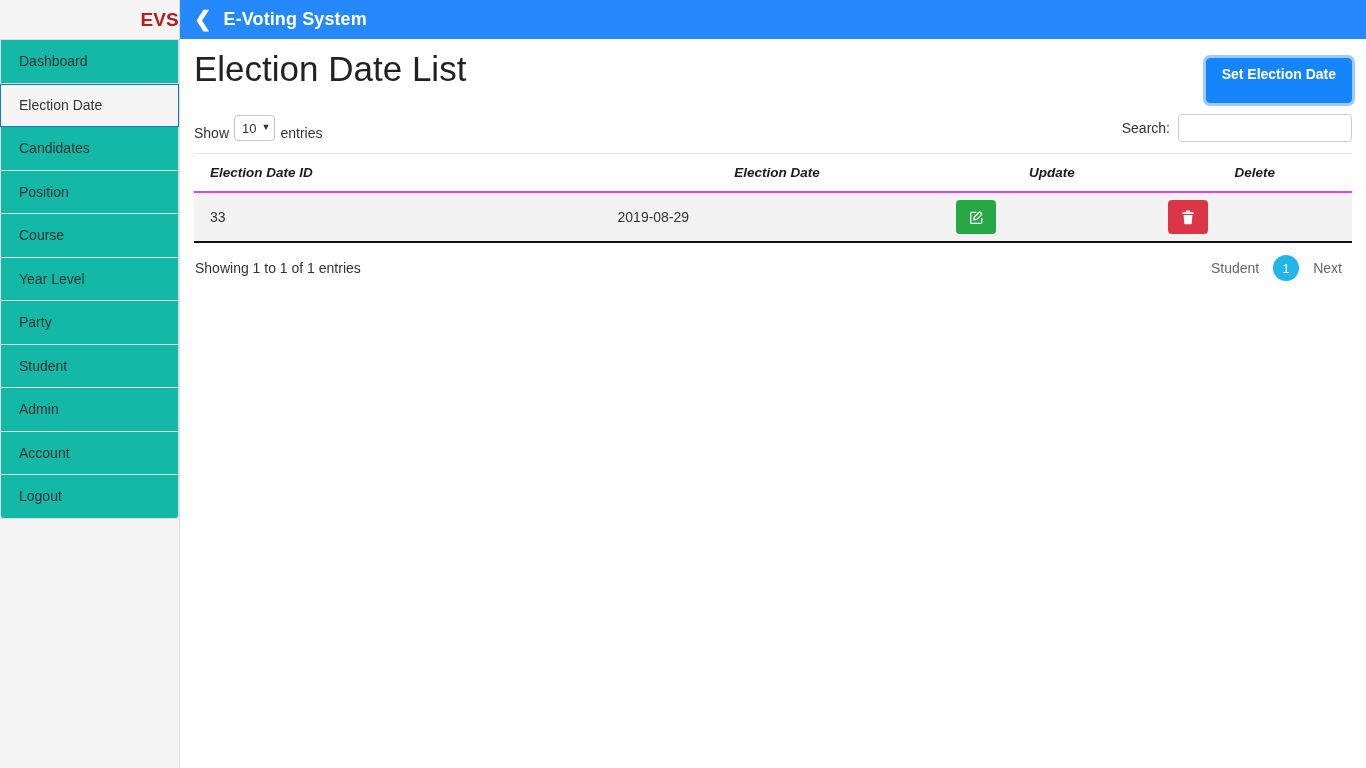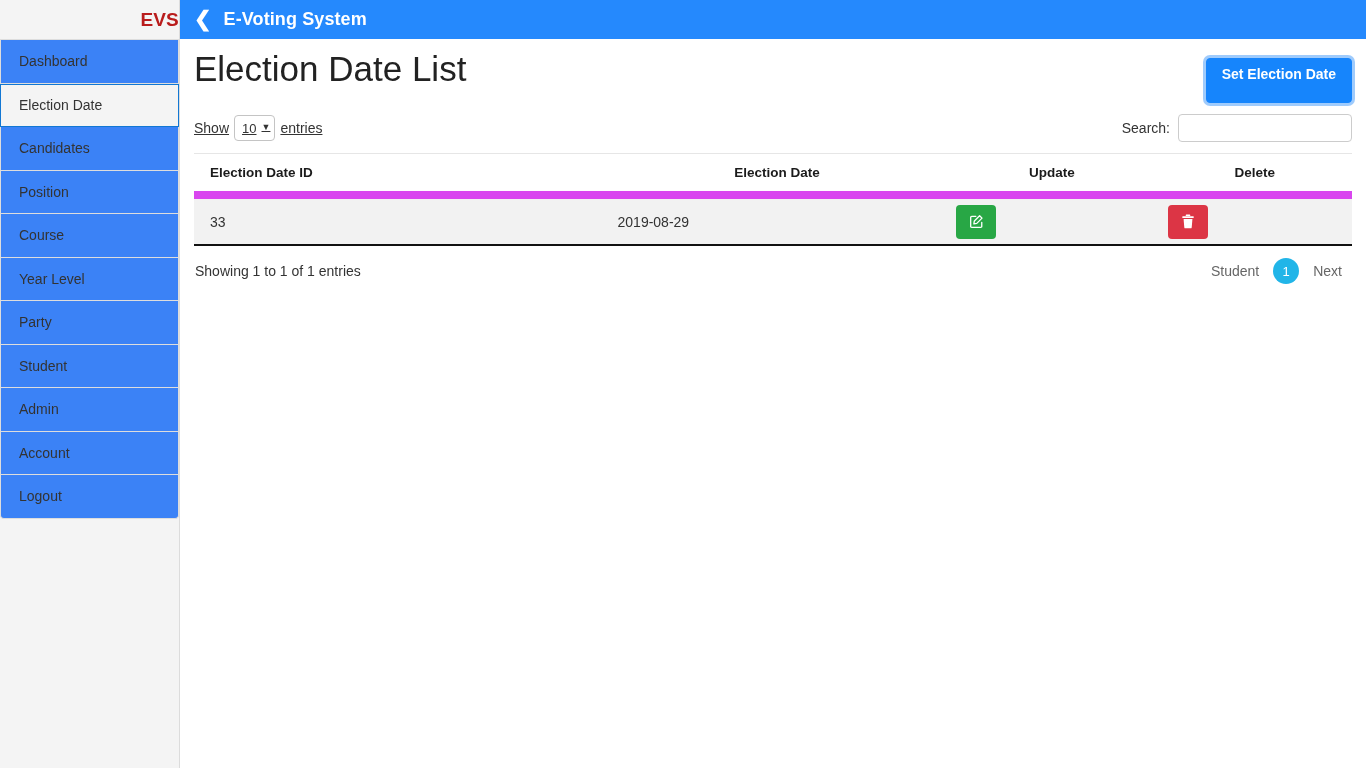--- a/index.html
+++ b/index.html
@@ -46,21 +46,21 @@
     padding: 0;
     border-top: 1px solid #dddddd;
   }
   .nav-item {
     height: 43.5px;
     display: flex;
     align-items: center;
     padding-left: 18px;
     font-size: 14px;
     color: #333333;
-    background: #3b82f6;
+    background: #14b8a6;
     border-bottom: 1px solid #dddddd;
     border-left: 1px solid #dddddd;
     border-right: 1px solid #dddddd;
     cursor: pointer;
     user-select: none;
   }
   .nav-item:first-child { border-top: none; }
   .nav-item.is-active {
     border: 1px solid #1277d3;
     background: #f4f4f4;
@@ -139,22 +139,21 @@
     display: flex;
     align-items: center;
     justify-content: space-between;
     margin-top: 10px;
     height: 30px;
   }
   .length-box {
     font-size: 14px;
     color: #333333;
     display: flex;
-    align-items: center;
-    text-decoration: underline;
+    align-items: flex-end;
   }
   .length-select {
     margin: 0 5px;
     font-size: 13px;
     color: #333333;
     border: 1px solid #c4c4c4;
     border-radius: 4px;
     background: #ffffff;
     padding: 3px 4px 3px 7px;
     font-family: "Liberation Sans", sans-serif;
@@ -196,22 +195,23 @@
     width: 100%;
     border-collapse: collapse;
     margin-top: 10px;
     border-top: 1px solid #e6e6e6;
   }
   table.data-table thead th {
     font-size: 13.5px;
     font-weight: bold;
     color: #1b1b1b;
     padding: 11px 10px 11px 10px;
-    border-bottom: 8px solid #d946ef;
+    border-bottom: 2px solid #d946ef;
     text-align: center;
+    font-style: italic;
   }
   table.data-table thead th.col-id { text-align: left; padding-left: 16px; }
   table.data-table tbody td {
     font-size: 14px;
     color: #333333;
     padding: 0 10px;
     height: 50px;
     vertical-align: middle;
     text-align: left;
     background: #f2f2f2;

